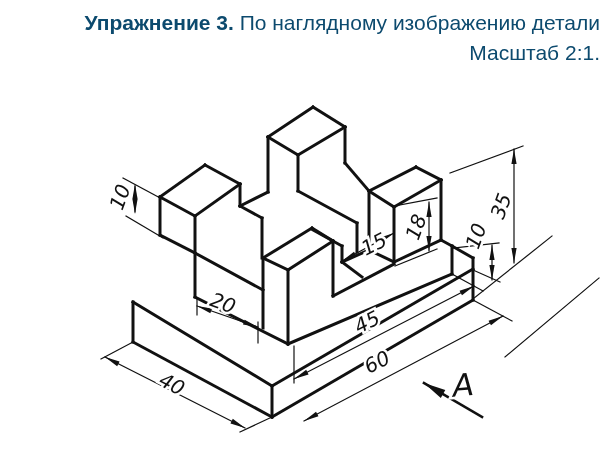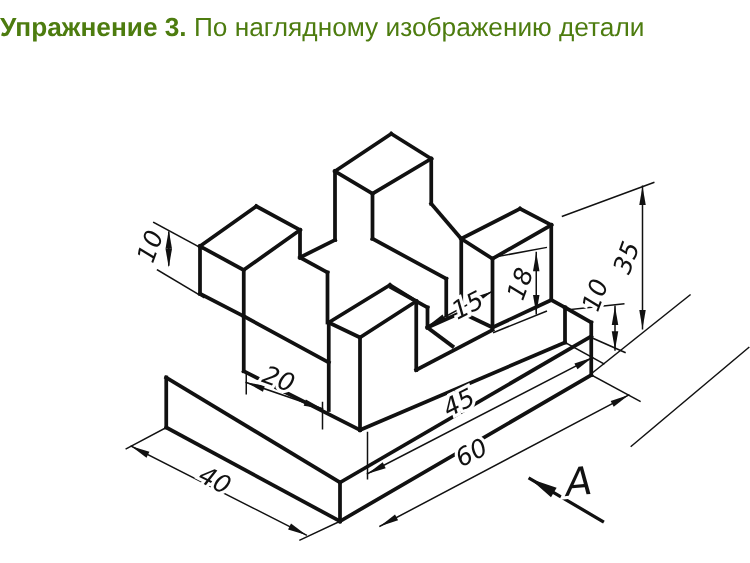--- a/index.html
+++ b/index.html
@@ -1,31 +1,32 @@
 <!DOCTYPE html>
 <html><head>
 <meta charset="utf-8">
 <style>
   html,body{margin:0;padding:0;}
   body{
     width:600px;height:450px;background:#ffffff;position:relative;overflow:hidden;
     font-family:"Liberation Sans", sans-serif;
   }
   .title{
-    position:absolute;top:8px;left:0;width:600px;text-align:left;
-    font-size:21px;line-height:30px;color:#4d7c0f;z-index:2;
+    position:absolute;top:8px;left:0;width:600px;text-align:right;
+    font-size:21px;line-height:30px;color:#0c4a6e;z-index:2;
   }
   .title .b{font-weight:700;}
   svg{position:absolute;top:0;left:0;z-index:1;}
 </style>
 </head>
 <body>
 
 <div class="title">
   <div><span class="b">Упражнение 3.</span><span> По наглядному изображению детали</span></div>
+  <div>Масштаб 2:1.</div>
 </div>
 
 <svg id="fig" width="600" height="450" viewBox="0 0 600 450">
     <line x1="133" y1="302" x2="133" y2="342" stroke="#111111" stroke-width="3" stroke-linecap="square"></line>
     <line x1="133" y1="342" x2="272" y2="417" stroke="#111111" stroke-width="3" stroke-linecap="square"></line>
     <line x1="272" y1="417" x2="272" y2="386" stroke="#111111" stroke-width="3" stroke-linecap="square"></line>
     <line x1="133" y1="302" x2="272" y2="386" stroke="#111111" stroke-width="3" stroke-linecap="square"></line>
     <line x1="272" y1="417" x2="473" y2="300" stroke="#111111" stroke-width="3" stroke-linecap="square"></line>
     <line x1="473" y1="258" x2="473" y2="300" stroke="#111111" stroke-width="3" stroke-linecap="square"></line>
     <line x1="272" y1="386" x2="473" y2="269" stroke="#111111" stroke-width="3" stroke-linecap="square"></line>

